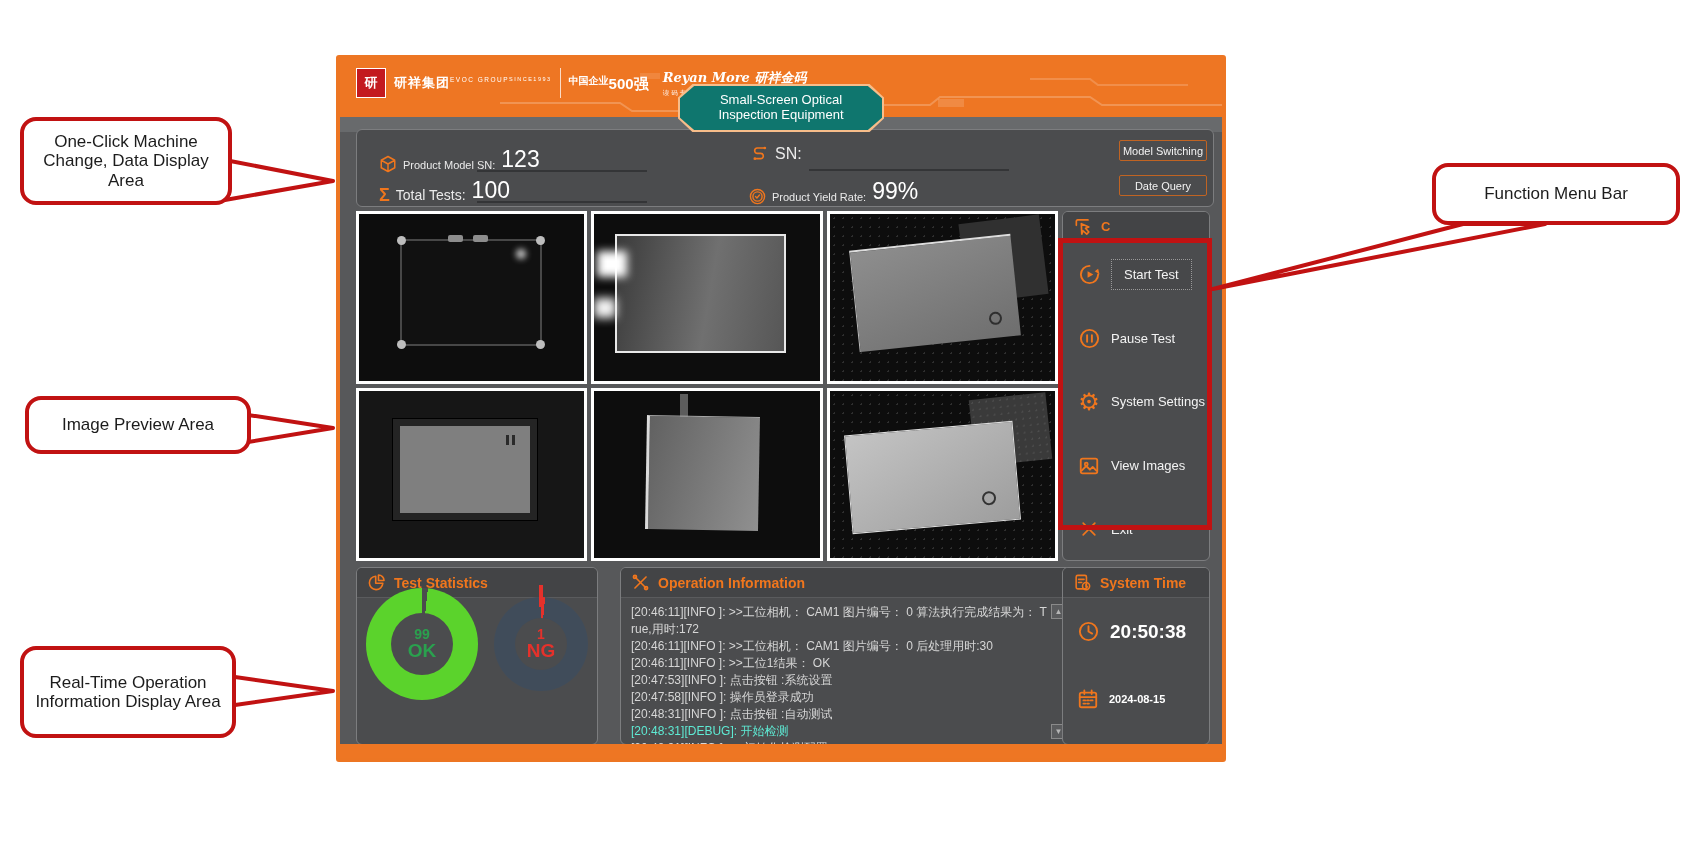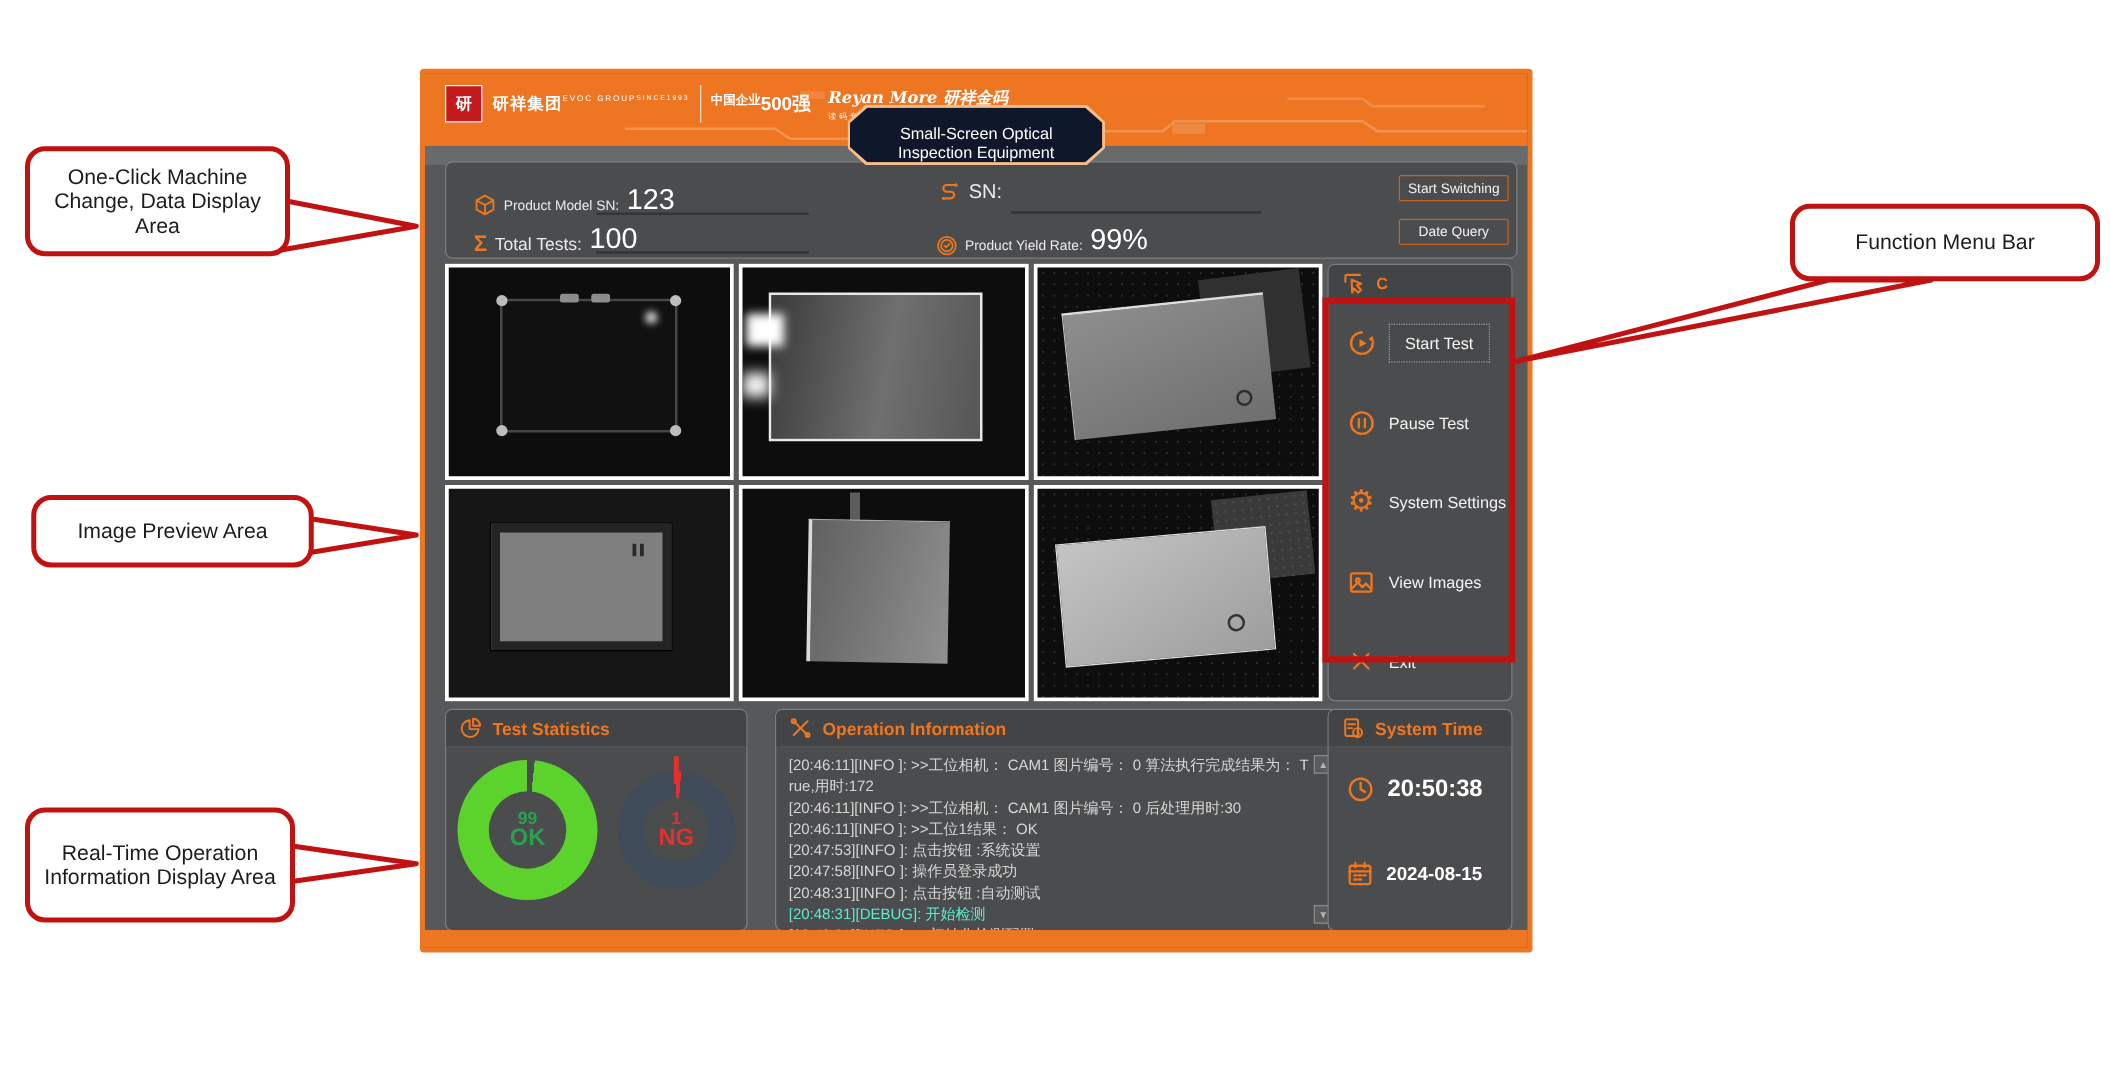--- a/index.html
+++ b/index.html
@@ -29,23 +29,23 @@
   .logo-div { width:1px; height:30px; background:rgba(255,255,255,.75); }
   .rank-top { font-size:10px; font-weight:bold; }
   .rank-bottom { font-size:15px; font-weight:bold; line-height:1; }
   .script-stack { display:flex; flex-direction:column; margin-left:6px; }
   .script-brand { font-family:"DejaVu Serif", serif; font-style:italic; font-size:13px; font-weight:bold; }
   .slogan { font-size:6.5px; letter-spacing:2px; margin-top:2px; opacity:.9; }
 
   .title-badge-outer { position:absolute; left:50%; top:25px; transform:translateX(-50%);
       width:206px; height:48px; background:#f7bd8a; z-index:12;
       clip-path:polygon(7% 0,93% 0,100% 28%,100% 72%,93% 100%,7% 100%,0 72%,0 28%); }
-  .title-badge-inner { position:absolute; left:2px; top:2px; right:2px; bottom:2px; background:#0f172a;
+  .title-badge-inner { position:absolute; left:2px; top:2px; right:2px; bottom:2px; background:#0f766e;
       clip-path:polygon(7% 0,93% 0,100% 28%,100% 72%,93% 100%,7% 100%,0 72%,0 28%);
-      display:flex; flex-direction:column; align-items:center; justify-content:flex-end;
+      display:flex; flex-direction:column; align-items:center; justify-content:center;
       color:#fff; font-size:13px; line-height:1.15; }
 
   .body-band { position:absolute; left:0; top:58px; width:100%; height:15px; background:#686a6c; }
 
   
   .panel { position:absolute; background:#4b4c4e; border:1px solid #7c7d7f; border-radius:6px; }
   .panel-header { height:30px; background:#434446; border-radius:5px 5px 0 0; border-bottom:1px solid #5a5b5d;
                   display:flex; align-items:center; gap:8px; padding:0 10px;
                   color:#f0761d; font-size:14px; font-weight:bold; }
 
@@ -99,21 +99,21 @@
                 display:flex; flex-direction:column; justify-content:space-around; }
   .menu-item { display:flex; align-items:center; gap:10px; padding:0 0 0 14px; height:38px;
                color:#f3f3f3; font-size:13px; cursor:pointer; }
   .menu-item .micon { width:24px; height:24px; flex:0 0 24px; display:flex; align-items:center; justify-content:center; }
   .start-box { border:1px dotted #9a9a9a; background:#47484a; padding:7px 12px; }
   #menu-red-rect { position:absolute; left:718px; top:179px; width:154px; height:292px;
                    border:5px solid #c11212; z-index:30; pointer-events:none; }
 
   
   #stats-panel { left:16px; top:508px; width:242px; height:178px; }
-  .donut-row { position:absolute; left:0; top:40px; width:100%; display:flex; align-items:center; justify-content:center; gap:16px; }
+  .donut-row { position:absolute; left:0; top:20px; width:100%; display:flex; align-items:center; justify-content:center; gap:16px; }
   .donut { position:relative; border-radius:50%; display:flex; align-items:center; justify-content:center; }
   .donut::after { content:""; position:absolute; border-radius:50%; background:#4b4c4e; }
   .donut-ok { width:112px; height:112px; background:conic-gradient(#4b4c4e 0deg 6deg, #5bd32c 6deg 360deg); }
   .donut-ok::after { width:62px; height:62px; }
   .donut-ng { width:94px; height:94px; background:conic-gradient(#e5312b 0deg 5deg, #404c5a 5deg 360deg); }
   .donut-ng::after { width:52px; height:52px; }
   .donut-center { position:relative; z-index:2; text-align:center; font-weight:bold; line-height:1.05; }
   .ok-text { color:#2aa14e; } .ng-text { color:#e5312b; }
   .count-sm { font-size:14px; } .label-lg { font-size:19px; }
   .ng-tick { position:absolute; left:50%; top:-12px; width:4px; height:22px; background:#e5312b; transform:translateX(-50%); z-index:3; }
@@ -123,21 +123,21 @@
   .log-body { position:absolute; left:0; top:31px; right:0; bottom:0; padding:5px 24px 4px 10px; overflow:hidden;
               color:#d6d6d6; font-size:12px; line-height:1.42; }
   .log-line { word-break:break-all; }
   .log-line.debug { color:#5eead4; }
   .scroll-btn { position:absolute; right:5px; width:15px; height:15px; background:#5a5b5d; border:1px solid #8a8a8a;
                 color:#b5b5b5; font-size:8px; display:flex; align-items:center; justify-content:center; cursor:pointer; }
 
   
   #time-panel { left:722px; top:508px; width:148px; height:178px; }
   .time-row { position:absolute; display:flex; align-items:center; gap:10px; left:14px; color:#ffffff; font-weight:bold; }
-  .time-text { font-size:19px; } .date-text { font-size:15px; }
+  .time-text { font-size:19px; } .date-text { font-size:11px; }
 
   #app-footer { position:absolute; left:0; bottom:0; width:100%; height:14px; background:#ee7623; }
 
   .oi { stroke:#f0761d; fill:none; stroke-width:2; stroke-linecap:round; stroke-linejoin:round; }
   .oi-fill { fill:#f0761d; stroke:none; }
 </style>
 </head>
 <body>
 
 <div id="stage">
@@ -229,21 +229,21 @@
       <div class="field" style="left:392px; top:48px;">
         <svg width="17" height="17" viewBox="0 0 24 24">
             <circle class="oi" cx="12" cy="12" r="10"></circle>
             <circle class="oi" cx="12" cy="12" r="6.5"></circle>
             <path class="oi" d="M9.2 12 l2 2 l3.6 -4"></path>
           </svg>
         <span class="f-label-sm">Product Yield Rate:</span>
         <span class="f-value">99%</span>
       </div>
 
-      <button class="obtn" style="right:6px; top:10px;">Start Switching</button>
+      <button class="obtn" style="right:6px; top:10px;">Model Switching</button>
       <button class="obtn" style="right:6px; bottom:10px;">Date Query</button>
     </div>
 
     <div id="grid">
       <div class="cam">
         <div class="c1-frame">
           <div class="c1-dot" style="left:-5px; top:-5px;"></div>
           <div class="c1-dot" style="right:-5px; top:-5px;"></div>
           <div class="c1-dot" style="left:-5px; bottom:-5px;"></div>
           <div class="c1-dot" style="right:-5px; bottom:-5px;"></div>

